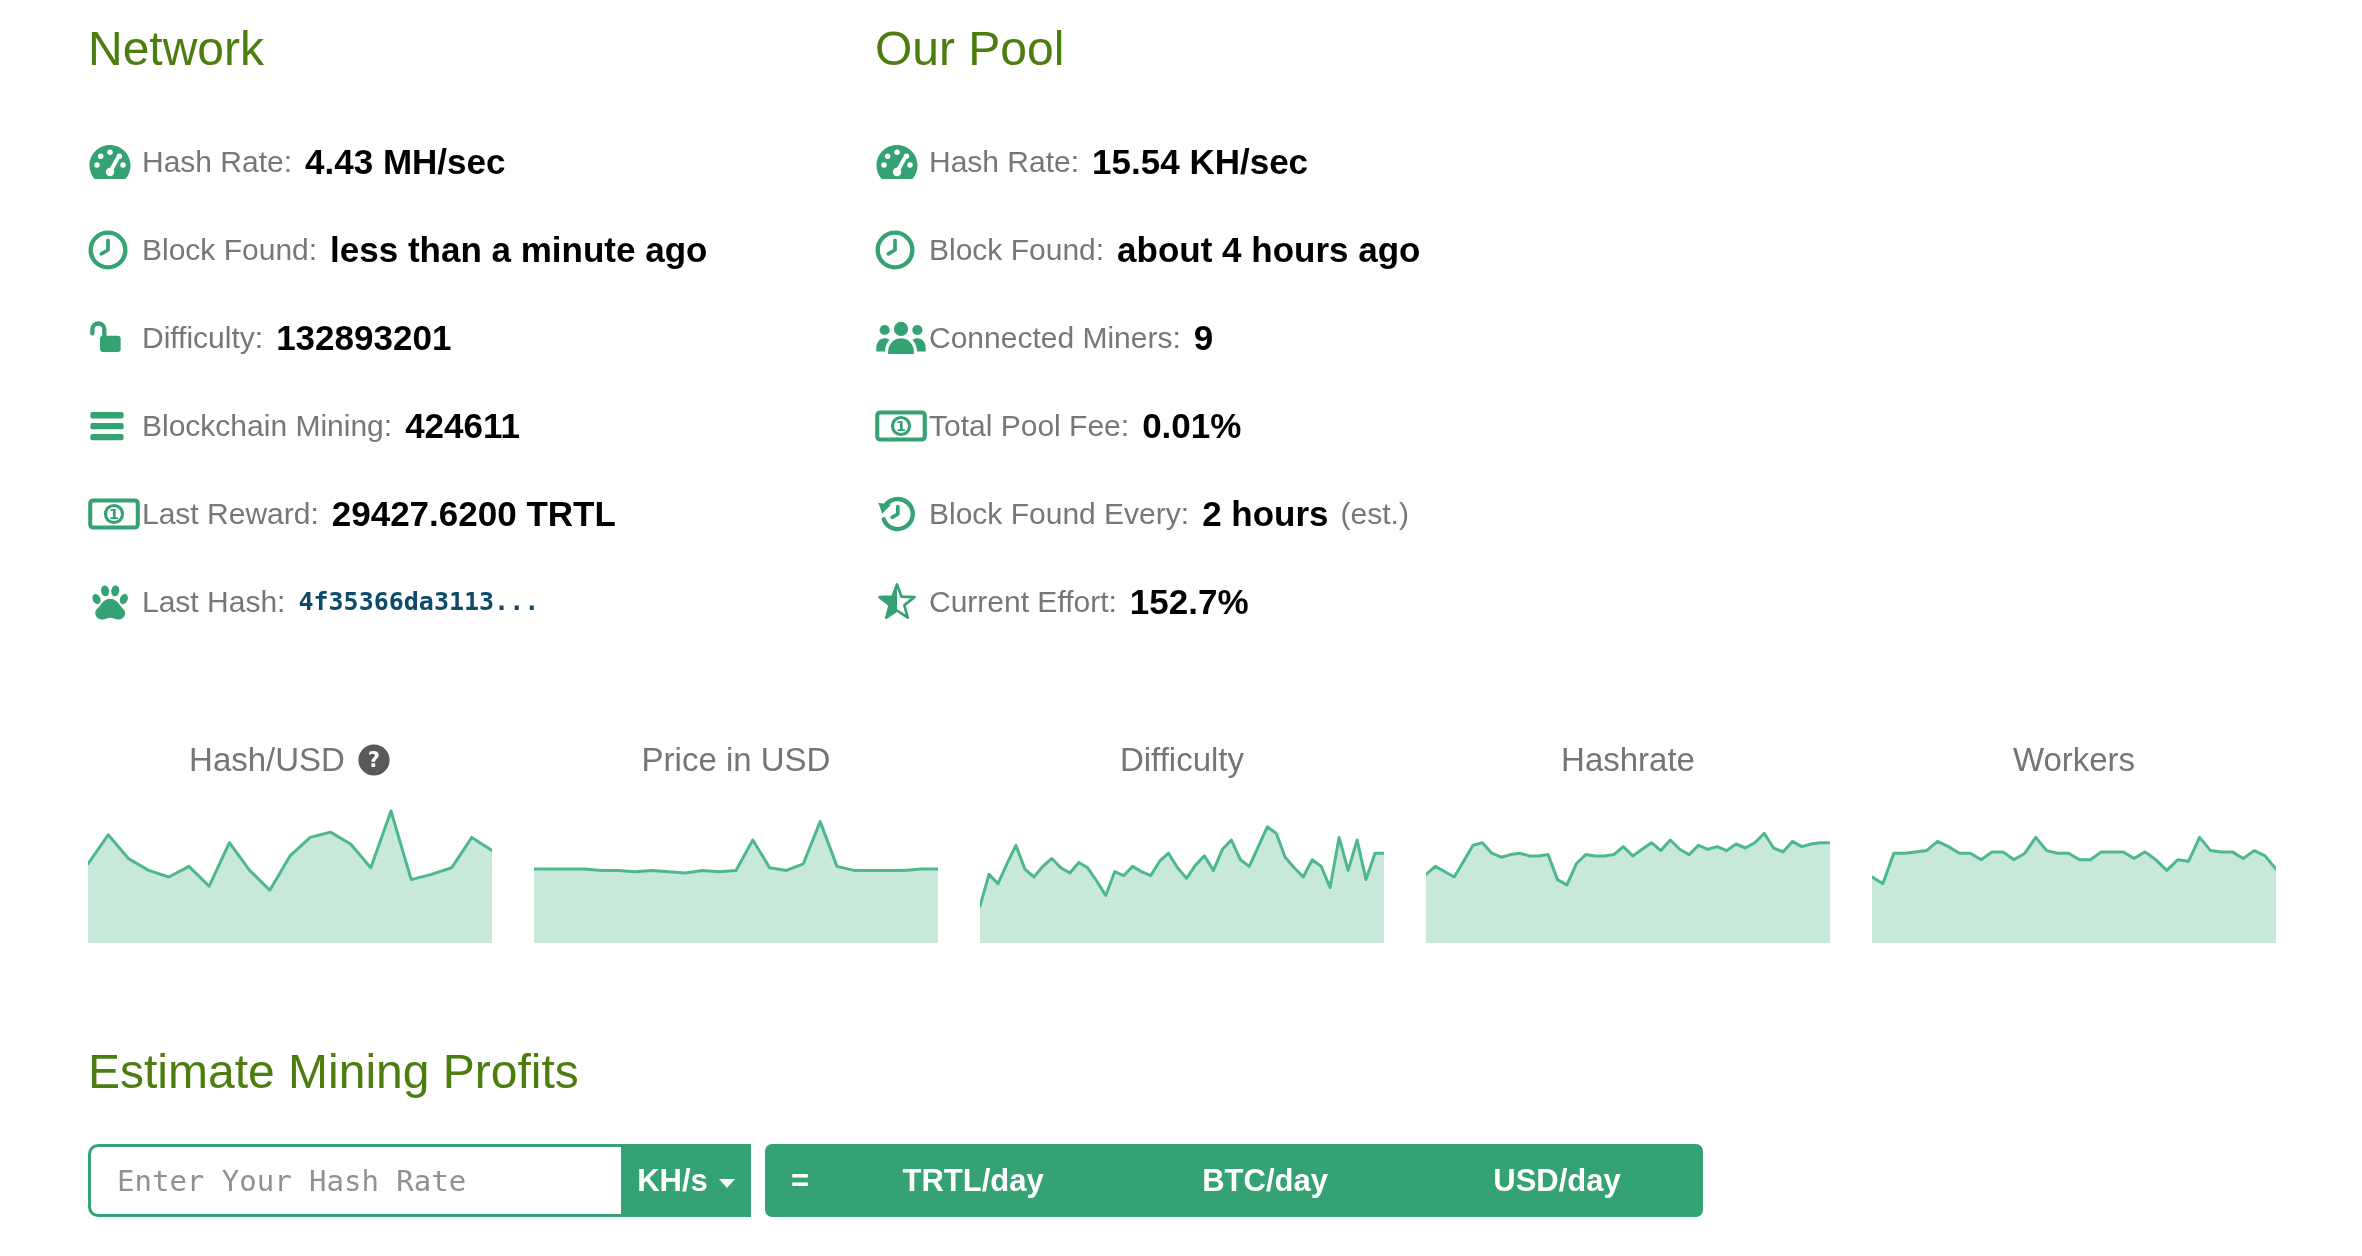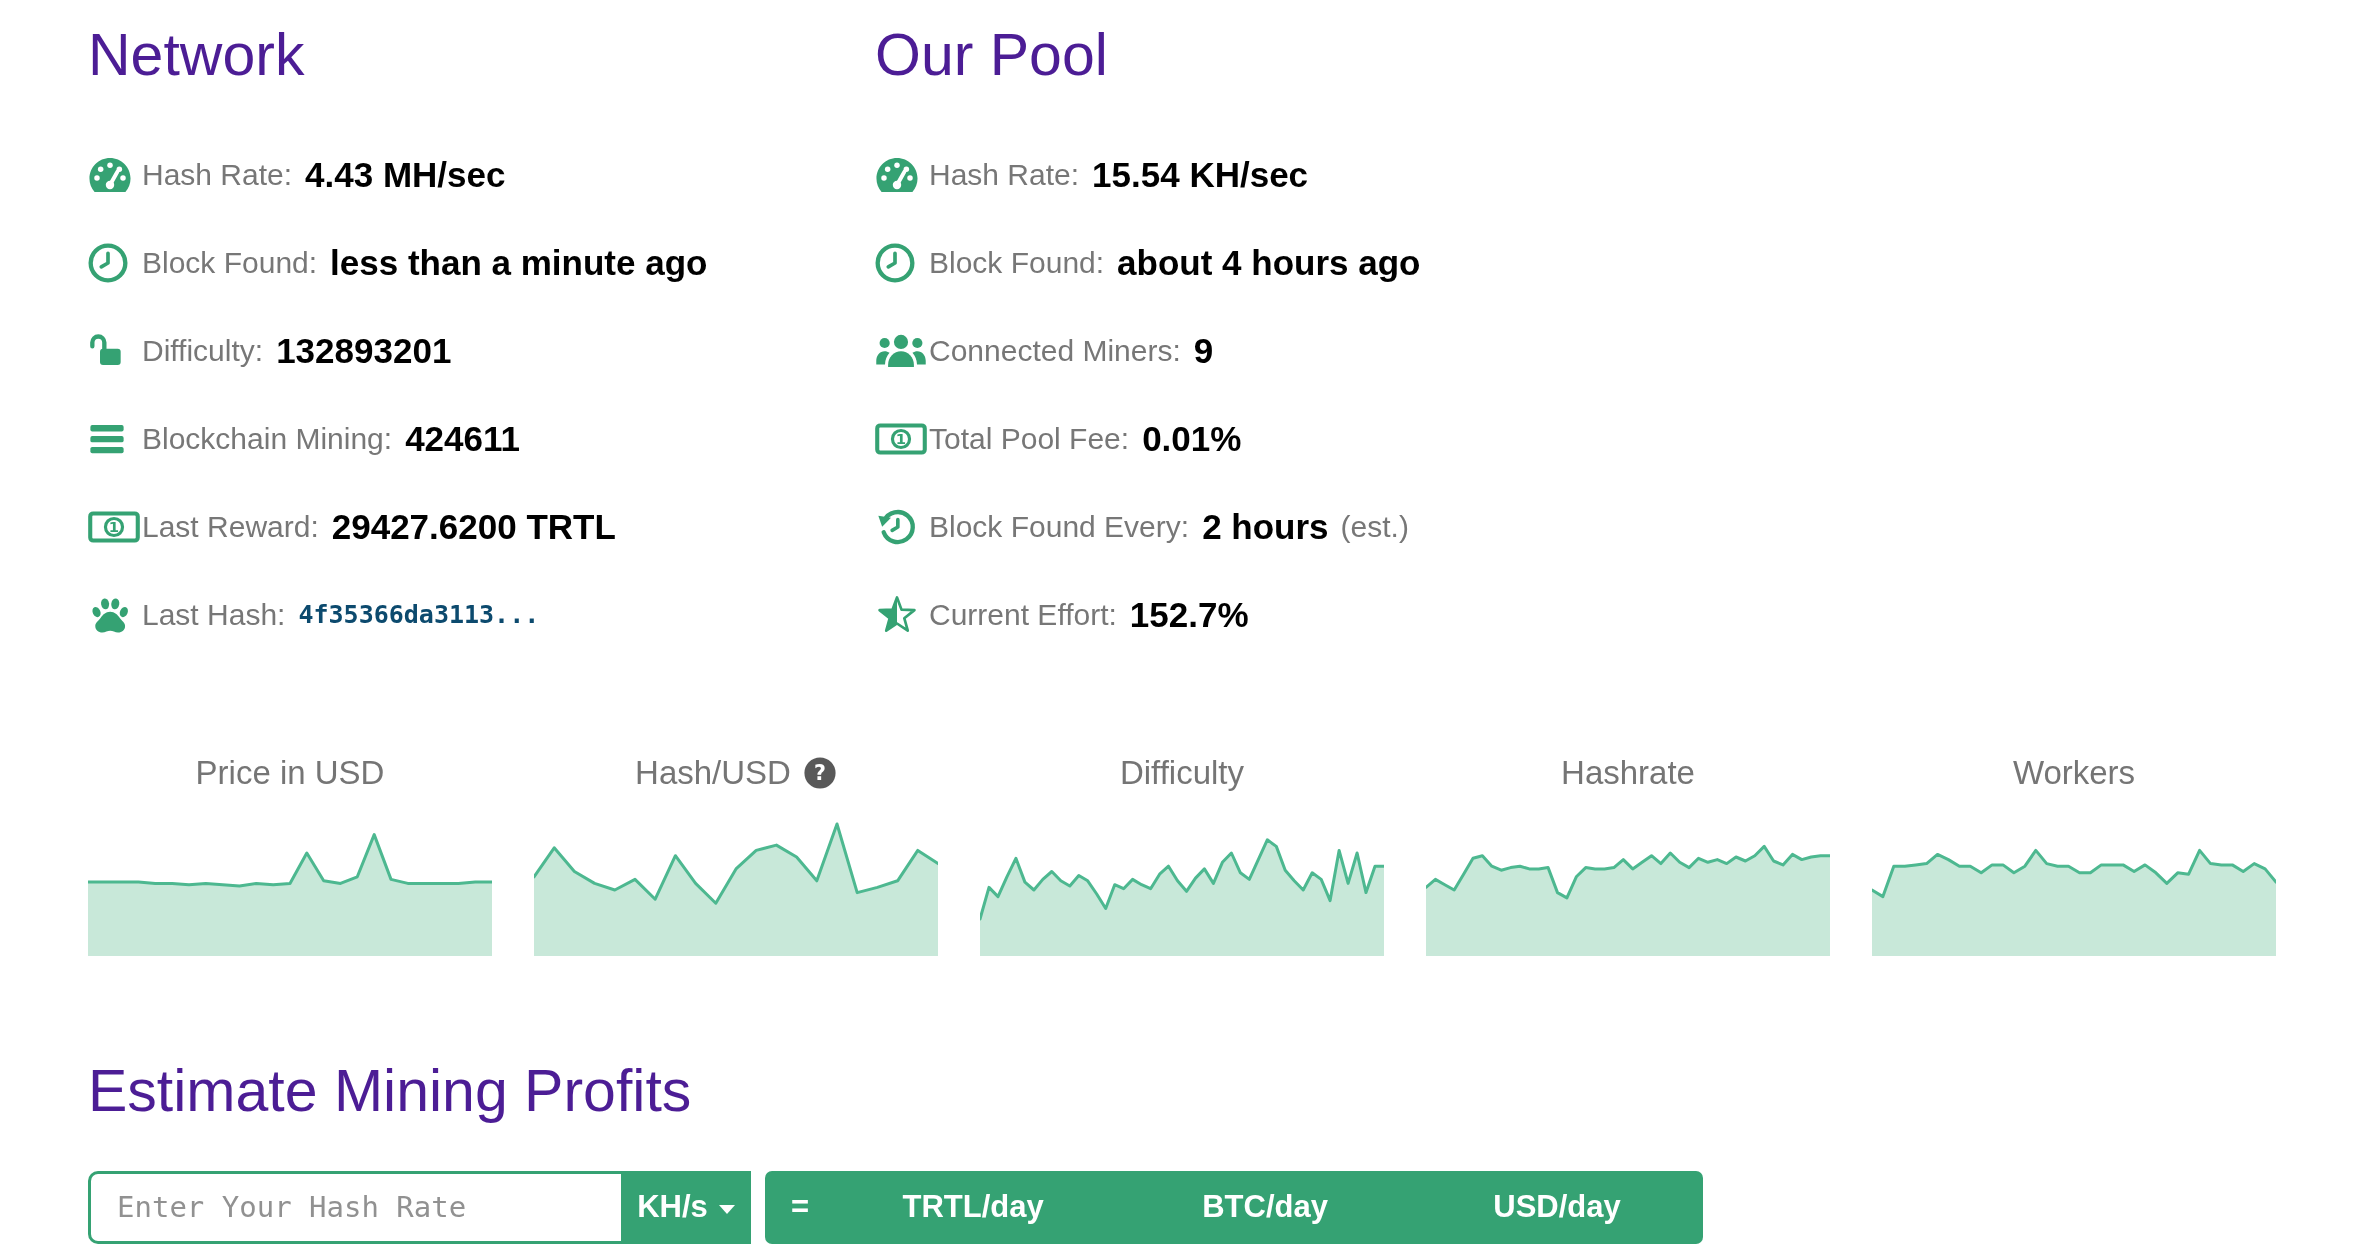--- a/index.html
+++ b/index.html
@@ -1,20 +1,20 @@
 <!DOCTYPE html>
 <html><head>
 <meta charset="utf-8">
 <style>
   html,body{margin:0;padding:0;background:#ffffff;}
   body{width:2362px;height:1256px;overflow:hidden;
        font-family:"Liberation Sans",sans-serif;color:#777;}
   .page{padding:20px 88px 0 88px;box-sizing:border-box;}
 
-  .section-title{font-size:59px;font-weight:400;color:#4c1d95;margin:0;line-height:1.2;}
+  .section-title{font-size:48px;font-weight:400;color:#4d7c0f;margin:0;line-height:1.2;}
 
   
   .stats-columns{display:flex;}
   .stats-col{display:flex;flex-direction:column;}
   .stats-col.left{width:787px;flex:none;}
   .stats-col.right{flex:1;}
   .stat-list{margin-top:40px;}
   .stat-row{display:flex;align-items:center;height:88px;}
   .stat-icon{width:54px;flex:none;display:flex;align-items:center;justify-content:flex-start;}
   svg.icon{width:44px;height:40px;color:#35a273;display:block;}
@@ -263,39 +263,39 @@
     <span class="stat-value">152.7%</span>
 
   </div>
 </div>
     </div>
   </div>
 
   <div class="charts-row">
   <div class="chart-col">
     <div class="chart-title">
-      <span class="chart-title-text">Price in USD</span>
-
-    </div>
-    <svg class="chart-svg" viewBox="0 0 404 137" preserveAspectRatio="none">
-      <polygon class="area-fill" points="0.0,63.1 16.8,63.1 33.7,63.1 50.5,63.1 67.3,64.4 84.2,64.4 101.0,65.7 117.8,64.4 134.7,65.7 151.5,67.0 168.3,64.4 185.2,65.7 202.0,64.4 218.8,34.0 235.7,61.8 252.5,64.4 269.3,57.8 286.2,15.6 303.0,60.4 319.8,64.4 336.7,64.4 353.5,64.4 370.3,64.4 387.2,63.1 404.0,63.1 404,137 0,137"></polygon>
-      <polyline class="area-line" points="0.0,63.1 16.8,63.1 33.7,63.1 50.5,63.1 67.3,64.4 84.2,64.4 101.0,65.7 117.8,64.4 134.7,65.7 151.5,67.0 168.3,64.4 185.2,65.7 202.0,64.4 218.8,34.0 235.7,61.8 252.5,64.4 269.3,57.8 286.2,15.6 303.0,60.4 319.8,64.4 336.7,64.4 353.5,64.4 370.3,64.4 387.2,63.1 404.0,63.1"></polyline>
-    </svg>
-  </div>
-
-  <div class="chart-col">
-    <div class="chart-title">
       <span class="chart-title-text">Hash/USD</span>
       <svg class="help-icon">
             <use href="#sym-question"></use>
           </svg>
     </div>
     <svg class="chart-svg" viewBox="0 0 404 137" preserveAspectRatio="none">
       <polygon class="area-fill" points="0.0,57.8 20.2,28.8 40.4,52.5 60.6,64.4 80.8,71.0 101.0,60.4 121.2,80.2 141.4,36.7 161.6,64.4 181.8,84.2 202.0,49.9 222.2,31.4 242.4,26.1 262.6,38.0 282.8,61.8 303.0,5.0 323.2,73.6 343.4,68.4 363.6,61.8 383.8,31.4 404.0,44.6 404,137 0,137"></polygon>
       <polyline class="area-line" points="0.0,57.8 20.2,28.8 40.4,52.5 60.6,64.4 80.8,71.0 101.0,60.4 121.2,80.2 141.4,36.7 161.6,64.4 181.8,84.2 202.0,49.9 222.2,31.4 242.4,26.1 262.6,38.0 282.8,61.8 303.0,5.0 323.2,73.6 343.4,68.4 363.6,61.8 383.8,31.4 404.0,44.6"></polyline>
+    </svg>
+  </div>
+
+  <div class="chart-col">
+    <div class="chart-title">
+      <span class="chart-title-text">Price in USD</span>
+
+    </div>
+    <svg class="chart-svg" viewBox="0 0 404 137" preserveAspectRatio="none">
+      <polygon class="area-fill" points="0.0,63.1 16.8,63.1 33.7,63.1 50.5,63.1 67.3,64.4 84.2,64.4 101.0,65.7 117.8,64.4 134.7,65.7 151.5,67.0 168.3,64.4 185.2,65.7 202.0,64.4 218.8,34.0 235.7,61.8 252.5,64.4 269.3,57.8 286.2,15.6 303.0,60.4 319.8,64.4 336.7,64.4 353.5,64.4 370.3,64.4 387.2,63.1 404.0,63.1 404,137 0,137"></polygon>
+      <polyline class="area-line" points="0.0,63.1 16.8,63.1 33.7,63.1 50.5,63.1 67.3,64.4 84.2,64.4 101.0,65.7 117.8,64.4 134.7,65.7 151.5,67.0 168.3,64.4 185.2,65.7 202.0,64.4 218.8,34.0 235.7,61.8 252.5,64.4 269.3,57.8 286.2,15.6 303.0,60.4 319.8,64.4 336.7,64.4 353.5,64.4 370.3,64.4 387.2,63.1 404.0,63.1"></polyline>
     </svg>
   </div>
 
   <div class="chart-col">
     <div class="chart-title">
       <span class="chart-title-text">Difficulty</span>
 
     </div>
     <svg class="chart-svg" viewBox="0 0 404 137" preserveAspectRatio="none">
       <polygon class="area-fill" points="0.0,100.0 9.0,68.4 18.0,77.6 26.9,57.8 35.9,39.3 44.9,63.1 53.9,71.0 62.8,60.4 71.8,52.5 80.8,61.8 89.8,67.0 98.8,56.5 107.7,61.8 116.7,75.0 125.7,89.5 134.7,65.7 143.6,69.7 152.6,60.4 161.6,65.7 170.6,69.7 179.6,55.2 188.5,47.2 197.5,61.8 206.5,72.3 215.5,59.1 224.4,49.9 233.4,64.4 242.4,43.3 251.4,34.0 260.4,53.8 269.3,60.4 278.3,40.6 287.3,20.8 296.3,27.4 305.2,51.2 314.2,61.8 323.2,71.0 332.2,53.8 341.2,60.4 350.1,81.6 359.1,31.4 368.1,64.4 377.1,34.0 386.0,73.6 395.0,47.2 404.0,47.2 404,137 0,137"></polygon>

